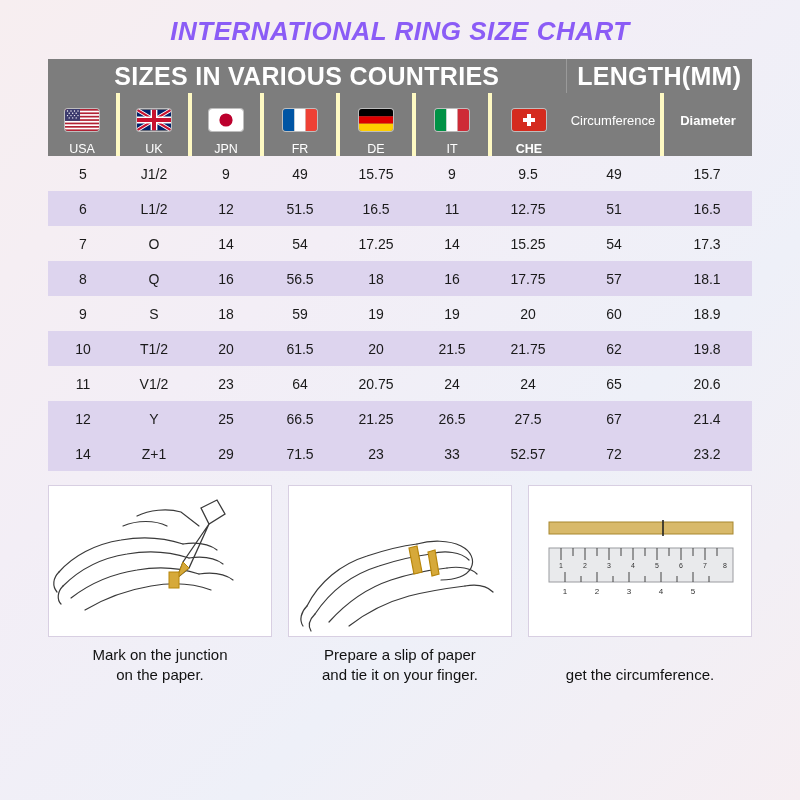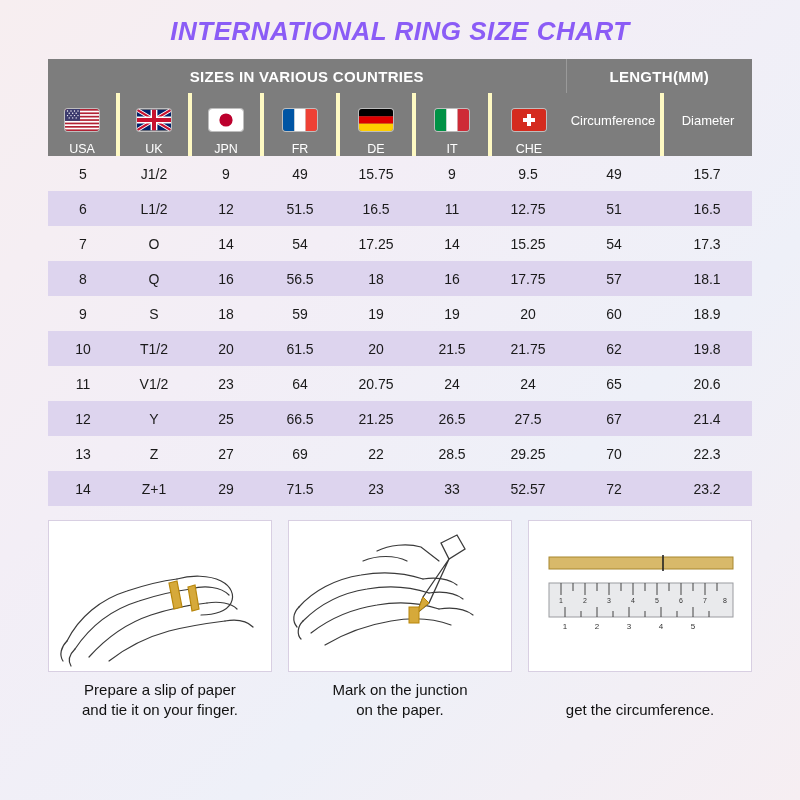--- a/index.html
+++ b/index.html
@@ -38,35 +38,35 @@
   table.chart td, table.chart th {
     padding: 0;
     text-align: center;
     vertical-align: middle;
   }
   .hdr-band {
     background: #7d7d7d;
     color: #ffffff;
   }
   .hdr-title {
-    font-size: 15px;
+    font-size: 25px;
     font-weight: bold;
     height: 34px;
     letter-spacing: 0.3px;
     border-right: 1px solid #9a9a9a;
     margin-left: 28px;
   }
   .hdr-title.last { border-right: none; }
   .hdr-flagrow td {
     height: 54px;
     color: #ffffff;
     font-size: 13px;
     border-right: 4px solid #fef9c3;
   }
-  .hdr-flagrow td.last { border-right: none; }
+  .hdr-flagrow td.last { border-right: none; font-weight: bold; }
   .flag-wrap {
     display: flex;
     flex-direction: column;
     align-items: center;
     justify-content: center;
     gap: 11px;
     margin-top: 16px;
   }
   .flag {
     width: 34px;
@@ -344,73 +344,35 @@
         <td>12</td>
         <td>Y</td>
         <td>25</td>
         <td>66.5</td>
         <td>21.25</td>
         <td>26.5</td>
         <td>27.5</td>
         <td>67</td>
         <td>21.4</td>
       </tr>
-      <tr class="odd">
-        <td>13</td>
-        <td>Z</td>
-        <td>27</td>
-        <td>69</td>
-        <td>22</td>
-        <td>28.5</td>
-        <td>29.25</td>
-        <td>70</td>
-        <td>22.3</td>
-      </tr>
       <tr class="even">
         <td>14</td>
         <td>Z+1</td>
         <td>29</td>
         <td>71.5</td>
         <td>23</td>
         <td>33</td>
         <td>52.57</td>
         <td>72</td>
         <td>23.2</td>
       </tr>
     </tbody>
   </table>
 
   <div class="panels">
-
-    <div class="panel">
-      <div class="panel-img">
-        <svg width="224" height="152" viewBox="0 0 224 152">
-          <g fill="none" stroke="#3a3a3a" stroke-width="1.2" stroke-linecap="round">
-            <path d="M18,120 C30,96 52,78 78,70 C96,64 112,60 128,58"></path>
-            <path d="M26,128 C42,104 64,88 90,80 C108,74 126,70 142,68"></path>
-            <path d="M40,136 C58,116 78,102 102,94 C120,88 140,84 158,82"></path>
-            <path d="M60,140 C78,126 98,116 120,110 C140,105 160,102 176,100"></path>
-            <path d="M128,58 C142,54 160,54 172,60 C182,65 186,74 182,82 C178,90 166,94 152,94"></path>
-            <path d="M142,68 C156,64 172,66 180,74"></path>
-            <path d="M158,82 C170,80 182,82 188,88"></path>
-            <path d="M176,100 C188,98 198,100 204,106"></path>
-            <path d="M18,120 C12,126 10,134 14,140"></path>
-            <path d="M26,128 C20,134 19,140 22,145"></path>
-          </g>
-          <g stroke="#b8860b" stroke-width="1.2" fill="#d6a93a">
-            <path d="M120,62 L128,60 L133,86 L125,88 Z"></path>
-            <path d="M139,66 L146,64 L150,88 L143,90 Z"></path>
-          </g>
-        </svg>
-      </div>
-      <div class="panel-cap">
-        <span>Prepare a slip of paper</span><br>
-        <span>and tie it on your finger.</span>
-      </div>
-    </div>
 
     <div class="panel">
       <div class="panel-img">
         <svg width="224" height="152" viewBox="0 0 224 152">
           <g fill="none" stroke="#3a3a3a" stroke-width="1.2" stroke-linecap="round">
             <path d="M10,86 C24,70 46,58 72,54 C94,50 116,52 134,58"></path>
             <path d="M14,100 C30,84 52,72 78,68 C100,64 122,66 140,72"></path>
             <path d="M22,112 C40,98 62,88 88,84 C110,80 132,82 150,88"></path>
             <path d="M36,124 C56,112 78,104 102,100 C124,96 146,98 162,104"></path>
             <path d="M10,86 C4,92 3,100 8,106"></path>
@@ -425,20 +387,47 @@
             <path d="M152,22 L168,14 L176,28 L160,38 Z"></path>
             <path d="M160,38 L134,76 L128,92 L140,82 Z"></path>
           </g>
           <path d="M128,92 L134,76 L140,82 Z" fill="#d6a93a" stroke="#b8860b" stroke-width="1"></path>
           <rect x="120" y="86" width="10" height="16" fill="#d6a93a" stroke="#b8860b" stroke-width="1"></rect>
         </svg>
       </div>
       <div class="panel-cap">
         <span>Mark on the junction</span><br>
         <span>on the paper.</span>
+      </div>
+    </div>
+
+    <div class="panel">
+      <div class="panel-img">
+        <svg width="224" height="152" viewBox="0 0 224 152">
+          <g fill="none" stroke="#3a3a3a" stroke-width="1.2" stroke-linecap="round">
+            <path d="M18,120 C30,96 52,78 78,70 C96,64 112,60 128,58"></path>
+            <path d="M26,128 C42,104 64,88 90,80 C108,74 126,70 142,68"></path>
+            <path d="M40,136 C58,116 78,102 102,94 C120,88 140,84 158,82"></path>
+            <path d="M60,140 C78,126 98,116 120,110 C140,105 160,102 176,100"></path>
+            <path d="M128,58 C142,54 160,54 172,60 C182,65 186,74 182,82 C178,90 166,94 152,94"></path>
+            <path d="M142,68 C156,64 172,66 180,74"></path>
+            <path d="M158,82 C170,80 182,82 188,88"></path>
+            <path d="M176,100 C188,98 198,100 204,106"></path>
+            <path d="M18,120 C12,126 10,134 14,140"></path>
+            <path d="M26,128 C20,134 19,140 22,145"></path>
+          </g>
+          <g stroke="#b8860b" stroke-width="1.2" fill="#d6a93a">
+            <path d="M120,62 L128,60 L133,86 L125,88 Z"></path>
+            <path d="M139,66 L146,64 L150,88 L143,90 Z"></path>
+          </g>
+        </svg>
+      </div>
+      <div class="panel-cap">
+        <span>Prepare a slip of paper</span><br>
+        <span>and tie it on your finger.</span>
       </div>
     </div>
 
     <div class="panel">
       <div class="panel-img">
         <svg width="224" height="152" viewBox="0 0 224 152">
           <rect x="20" y="36" width="184" height="12" fill="#d8b96a" stroke="#a8872f" stroke-width="1"></rect>
           <line x1="134" y1="34" x2="134" y2="50" stroke="#222" stroke-width="1.6"></line>
           <rect x="20" y="62" width="184" height="34" fill="#e9eaec" stroke="#9a9ba0" stroke-width="1"></rect>
           <g stroke="#444" stroke-width="1">

